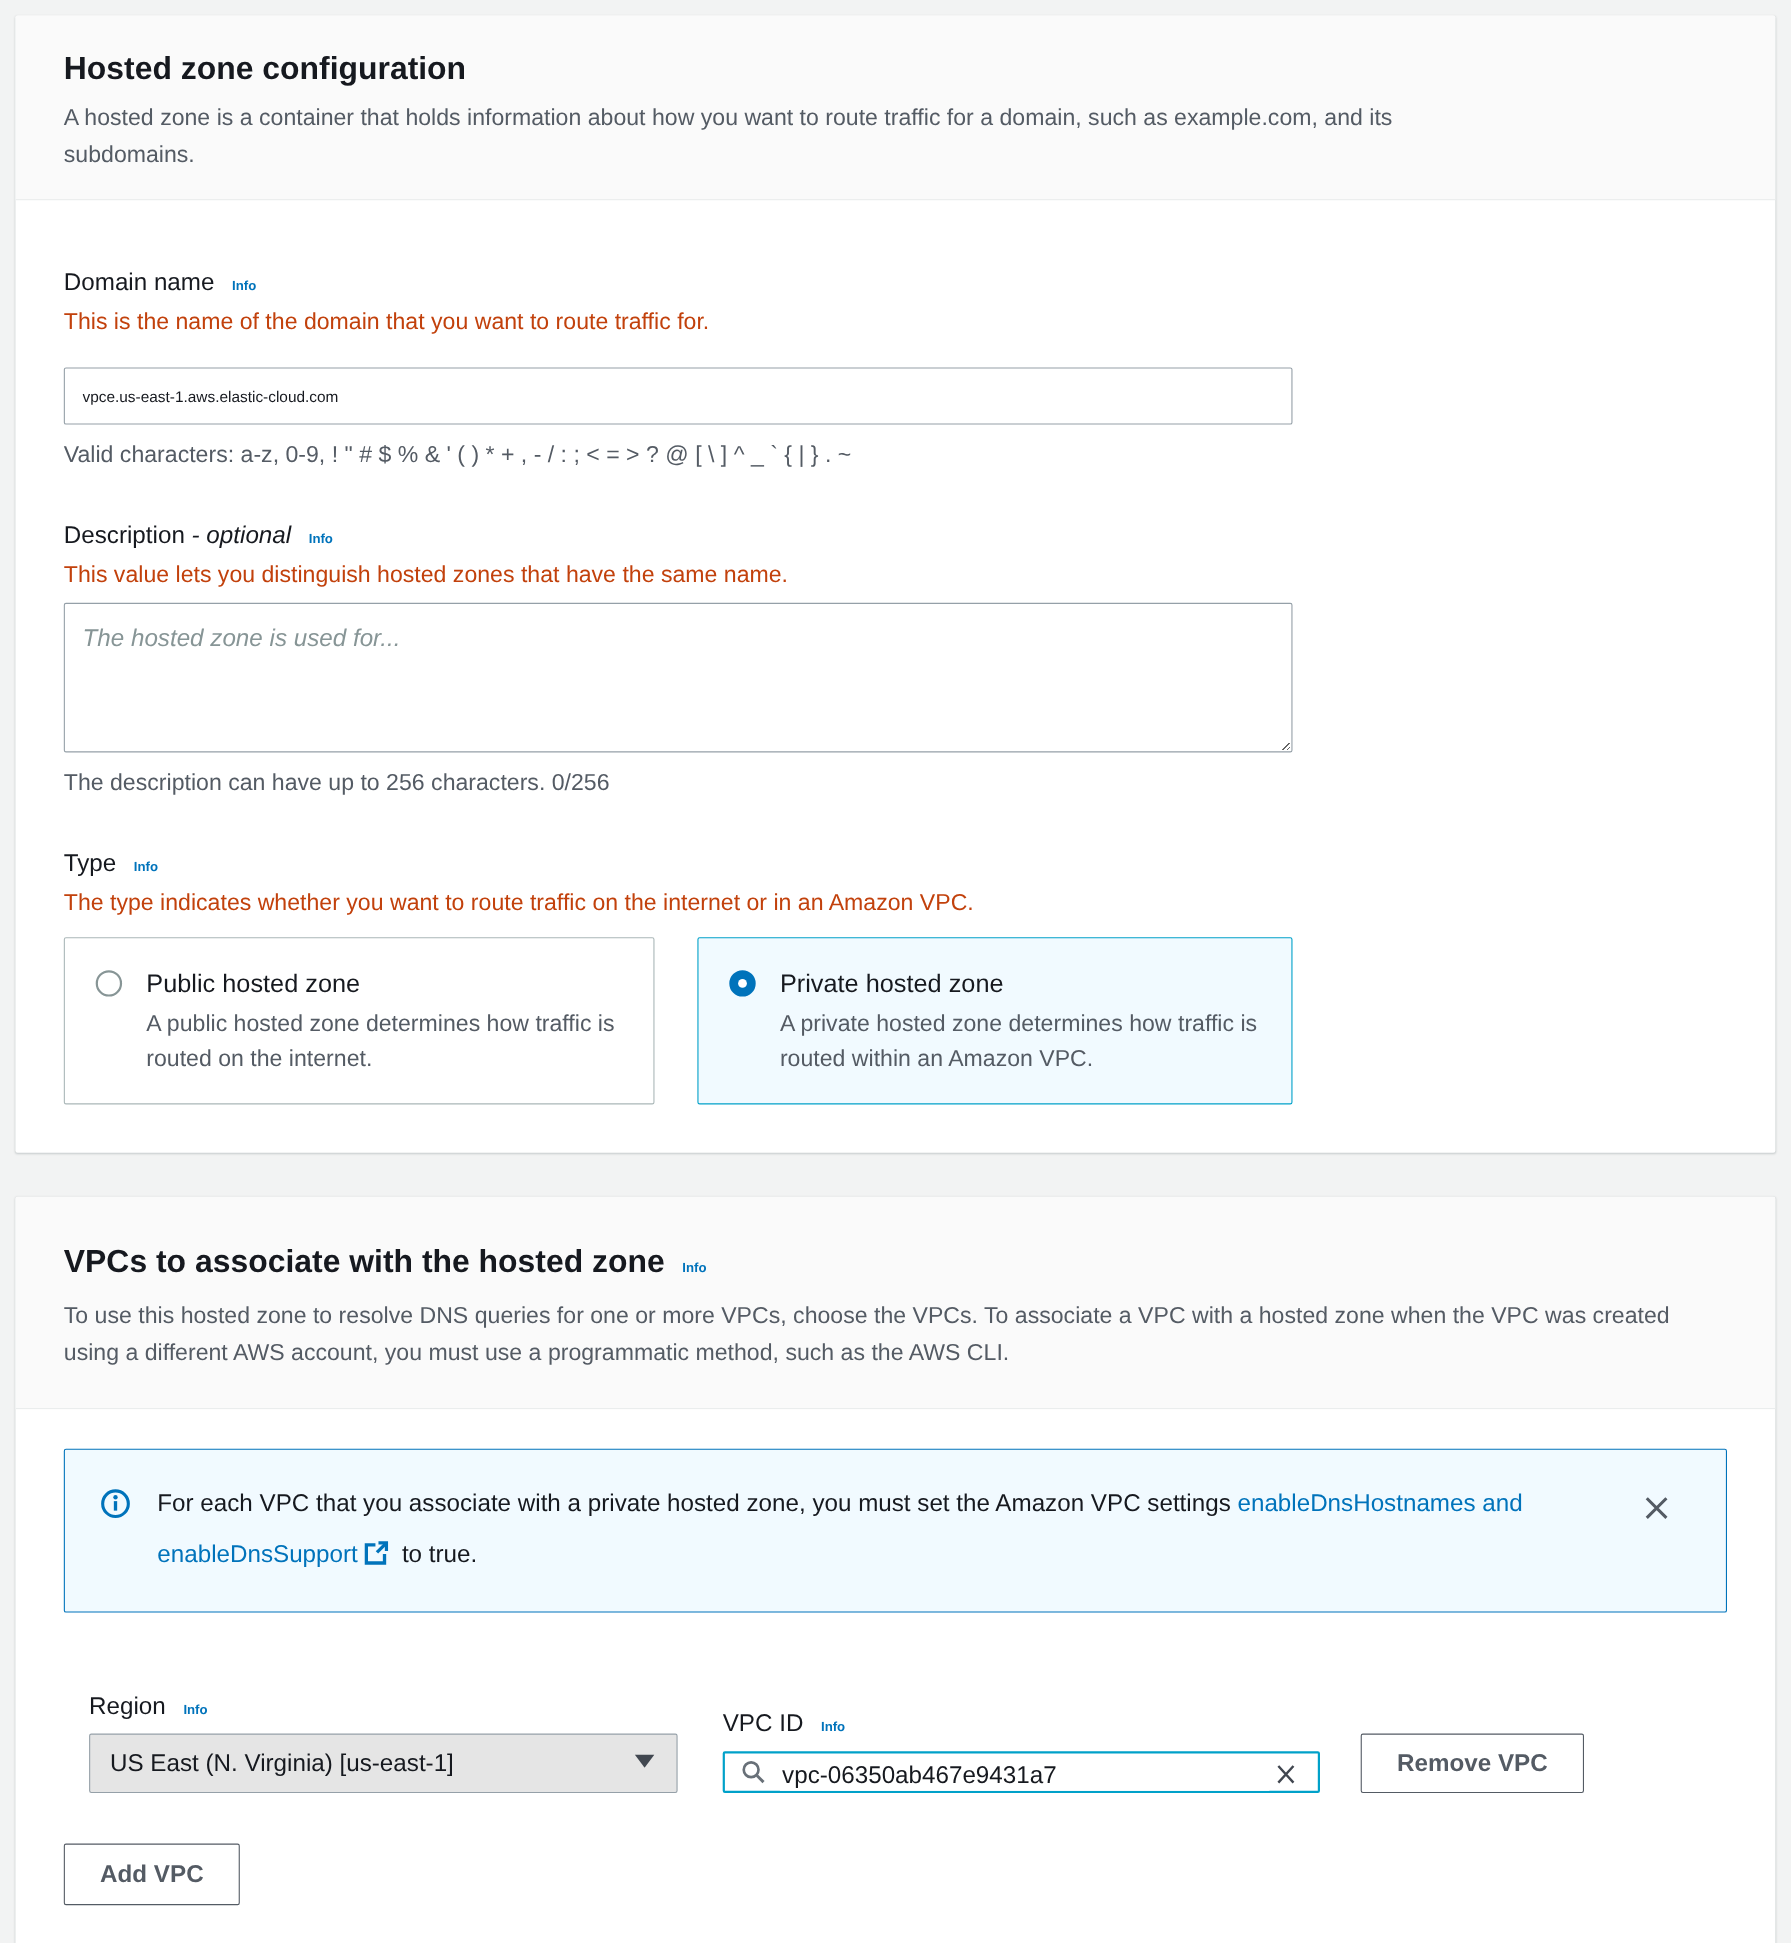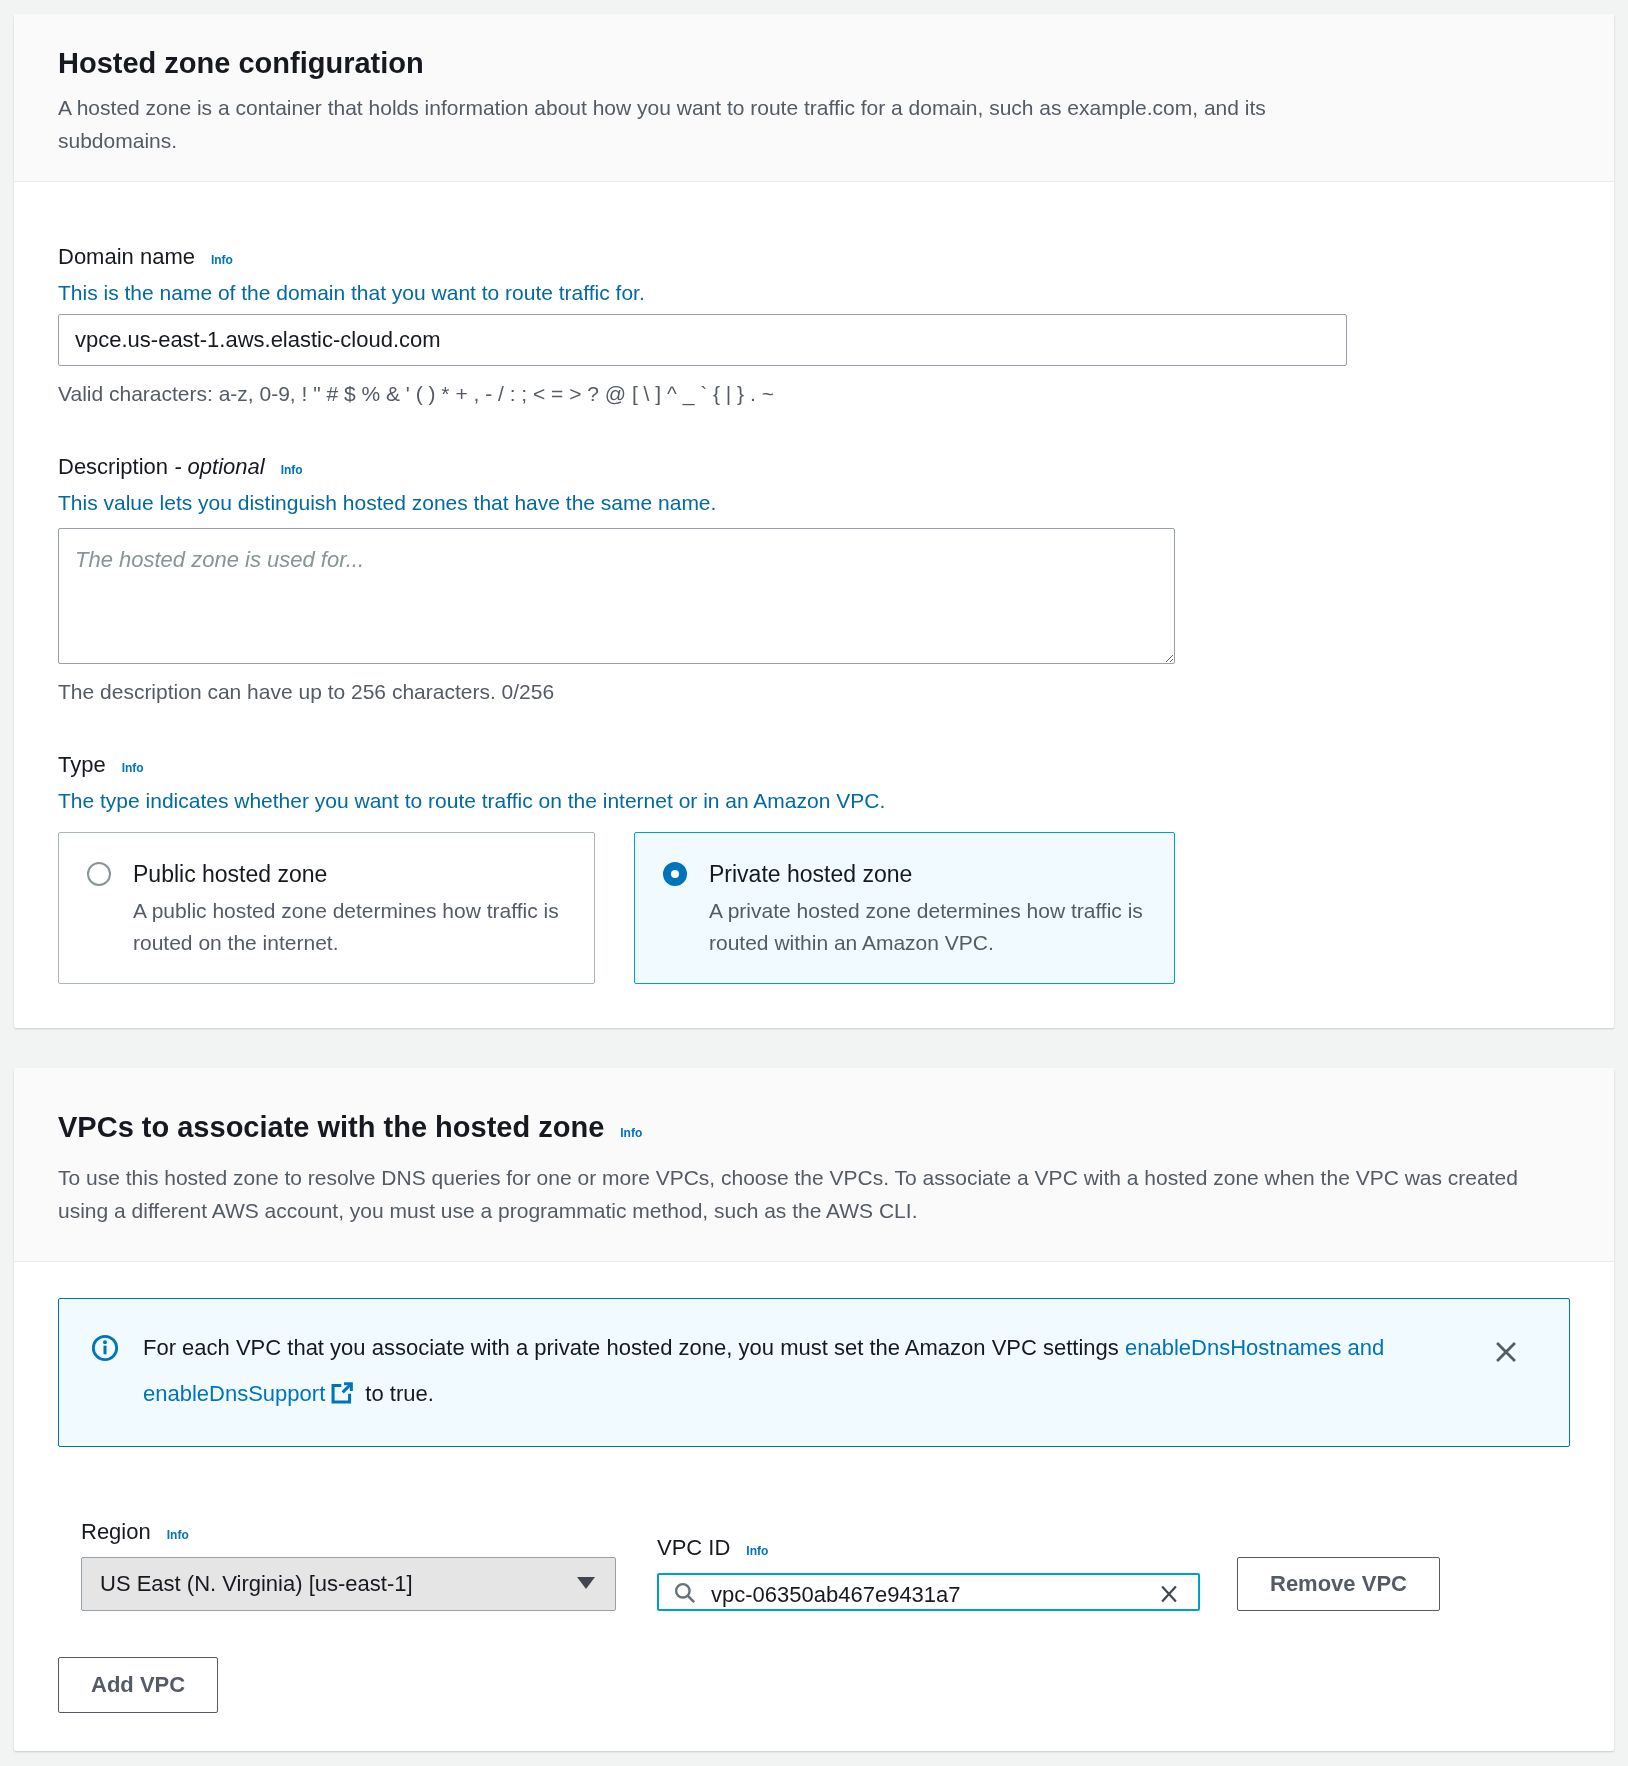--- a/index.html
+++ b/index.html
@@ -51,33 +51,33 @@
     margin-left: 16px;
     font-size: 12px;
     font-weight: 700;
     color: #0073bb;
     text-decoration: none;
     cursor: pointer;
   }
   .help {
     margin-top: 6px;
     font-size: 21px;
-    color: #0369a1;
+    color: #c2410c;
     line-height: 30px;
   }
   .text-input {
     display: block;
-    margin-top: 6px;
-    width: 1289px;
+    margin-top: 26px;
+    width: 1117px;
     height: 52px;
     border: 1px solid #95a0a8;
     border-radius: 2px;
     padding: 0 16px;
     font-family: "Liberation Sans", "DejaVu Sans", sans-serif;
-    font-size: 22px;
+    font-size: 14px;
     color: #16191f;
     background: #fff;
   }
   .hint {
     margin-top: 14px;
     font-size: 21px;
     color: #545b64;
     line-height: 28px;
   }
   textarea.desc-area {

